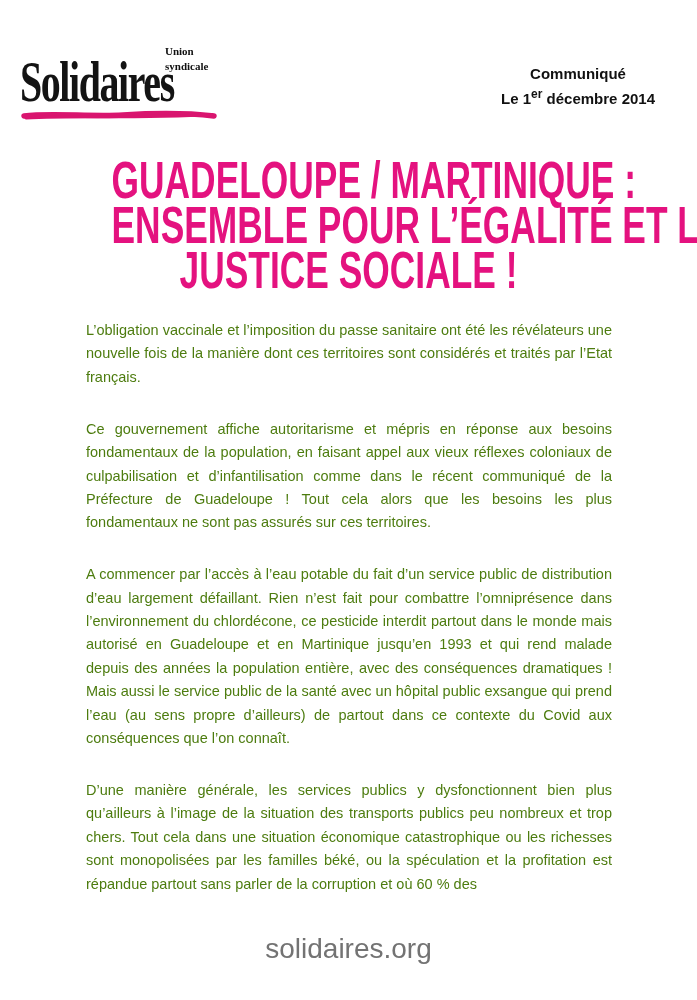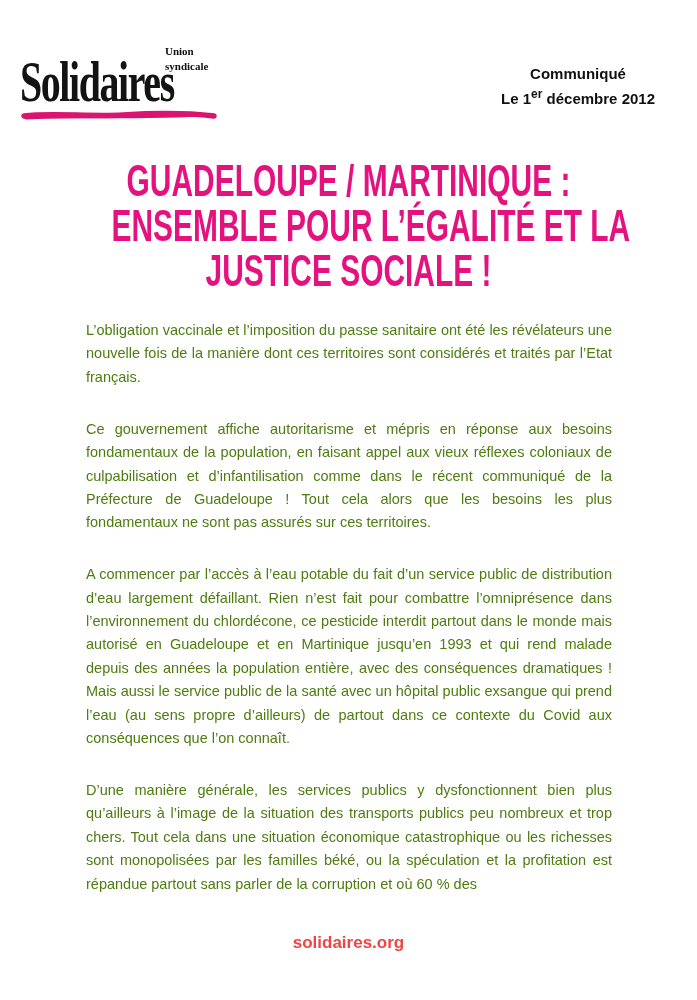--- a/index.html
+++ b/index.html
@@ -60,21 +60,21 @@
 
   
   .title {
     position: absolute;
     top: 158px;
     left: 0;
     width: 697px;
     margin: 0;
     text-align: center;
     font-weight: bold;
-    font-size: 44px;
+    font-size: 52px;
     line-height: 45px;
     letter-spacing: 0px;
     color: #e4127f;
     text-transform: uppercase;
   }
   .title .tline {
     display: block;
     transform: scaleX(0.68);
     transform-origin: center;
     white-space: nowrap;
@@ -96,44 +96,44 @@
 
   
   .site-footer {
     position: absolute;
     top: 933px;
     left: 0;
     width: 697px;
     text-align: center;
   }
   .site-footer a {
-    font-weight: bold;
-    font-size: 17px;
-    color: #ef4444;
+    font-weight: normal;
+    font-size: 28px;
+    color: #737373;
     text-decoration: none;
   }
 </style>
 </head>
 <body>
 
 <div class="page">
 
   <div class="logo-sub">
     <div>Union</div>
     <div>syndicale</div>
   </div>
   <div class="logo-word">Solidaires</div>
   <svg class="logo-stroke" width="196" height="13" viewBox="0 0 196 13">
     <path d="M3 7 C 30 3.5, 70 8, 102 6 S 162 3.5, 193 7" stroke="#d9156f" stroke-width="5.5" fill="none" stroke-linecap="round"></path>
     <path d="M5 9 C 55 6.5, 120 9.5, 191 5.5" stroke="#d9156f" stroke-width="3" fill="none" stroke-linecap="round"></path>
   </svg>
 
   <div class="doc-meta">
     <div>Communiqué</div>
-    <div><span>Le 1</span><sup>er</sup><span> décembre 2012</span></div>
+    <div><span>Le 1</span><sup>er</sup><span> décembre 2014</span></div>
   </div>
 
   <h1 class="title">
     <span class="tline">Guadeloupe / Martinique :</span>
     <span class="tline">ensemble pour l’égalité et la</span>
     <span class="tline">justice sociale !</span>
   </h1>
 
   <main class="body-text">
       <p><span>L’obligation vaccinale et l’imposition du passe sanitaire ont été les révélateurs une nouvelle fois de la manière dont ces territoires  sont considérés et traités par l’Etat français.</span></p>

